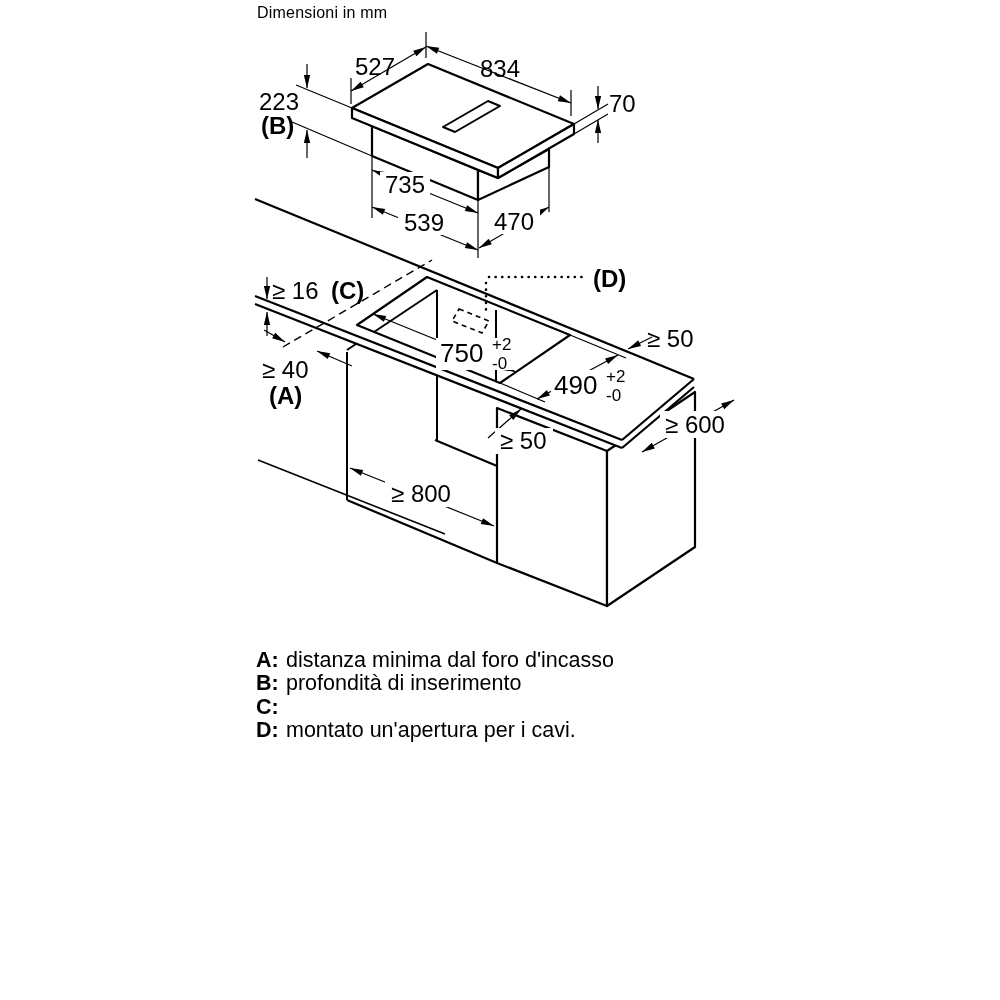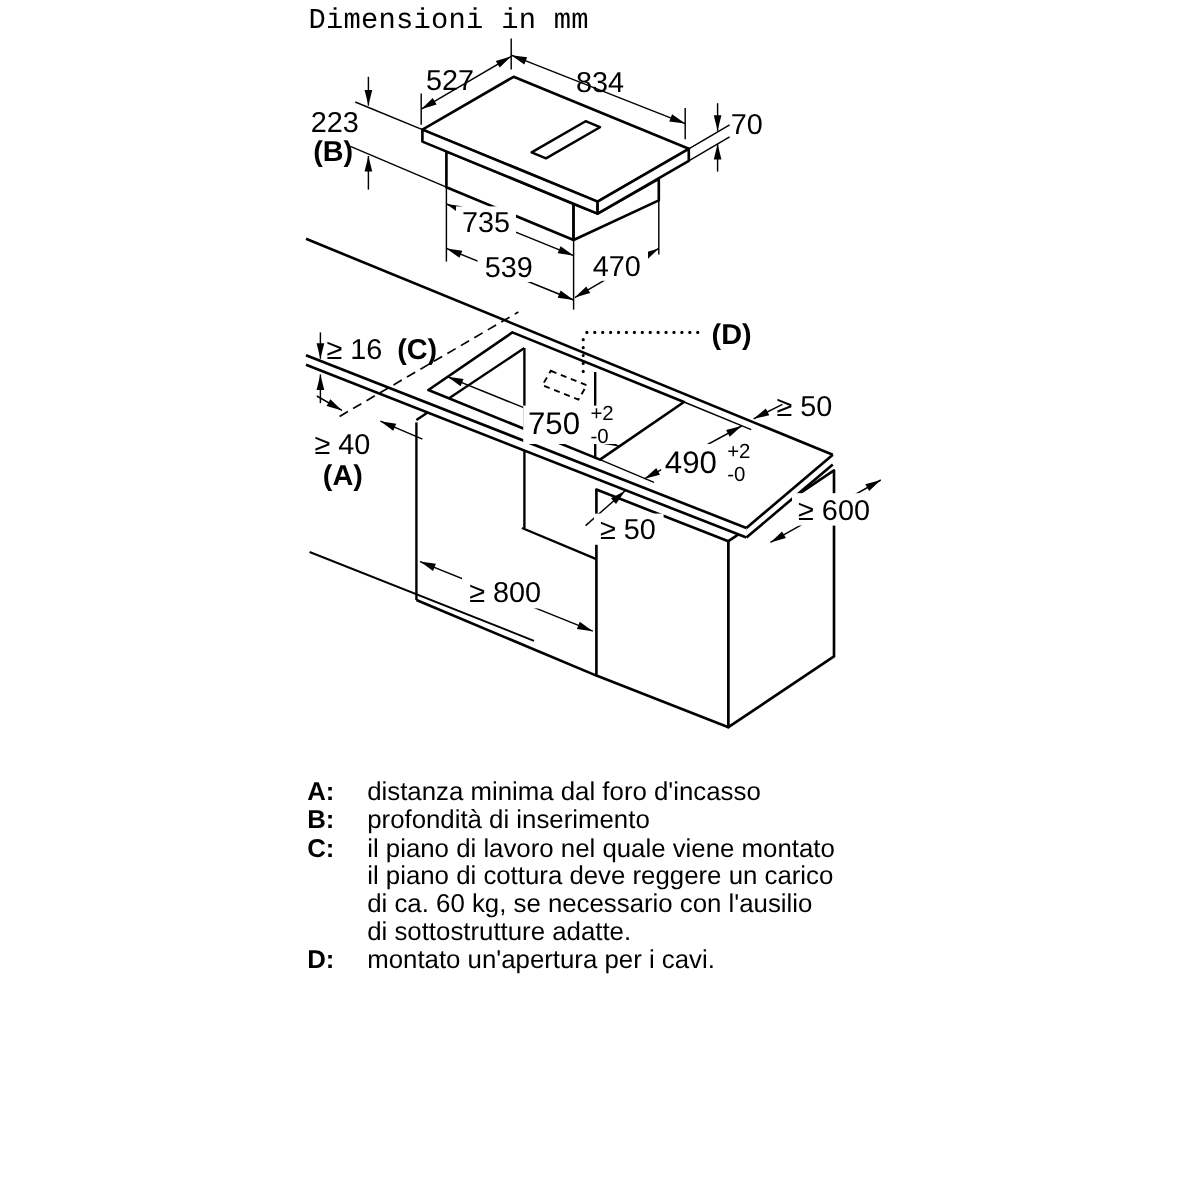--- a/index.html
+++ b/index.html
@@ -12,25 +12,25 @@
   svg text.b{font-weight:bold;}
   .ol{stroke:#000;stroke-width:2.2;fill:none;stroke-linejoin:round;}
   .olf{stroke:#000;stroke-width:2.2;fill:#ffffff;stroke-linejoin:round;}
   .in2{stroke:#000;stroke-width:2;fill:none;}
   .thin{stroke:#000;stroke-width:1.2;fill:none;}
   .dim{stroke:#000;stroke-width:1.2;fill:none;}
   .dash{stroke:#000;stroke-width:1.4;fill:none;stroke-dasharray:8 5;}
   .dashr{stroke:#000;stroke-width:1.6;fill:none;stroke-dasharray:5 4;}
   .dots{stroke:#000;stroke-width:2.6;fill:none;stroke-dasharray:0.1 6.5;stroke-linecap:round;}
   .wfill{fill:#ffffff;stroke:none;}
-  .title{position:absolute;left:257px;top:4px;font-size:24px;letter-spacing:0.2px;font-family:Liberation Mono, monospace;}
+  .title{position:absolute;left:257px;top:4px;font-size:16px;letter-spacing:0.2px;}
   .legend{position:absolute;left:256px;top:649px;width:480px;font-size:21.5px;line-height:23.3px;}
   .lrow{display:flex;}
   .lkey{width:30px;font-weight:bold;flex:0 0 30px;}
-  .ltext span{display:block;margin-left:20px;}
+  .ltext span{display:block;}
 </style>
 </head>
 <body>
 
 <div id="stage">
 
   <div class="title">Dimensioni in mm</div>
 
   <svg width="1000" height="1000" viewBox="0 0 1000 1000">
     <defs>
@@ -159,26 +159,20 @@
       </div>
     </div>
     <div class="lrow">
       <div class="lkey">B:</div>
       <div class="ltext">
         <span>profondità di inserimento</span>
       </div>
     </div>
     <div class="lrow">
       <div class="lkey">C:</div>
-      <div class="ltext">
-        <span>il piano di lavoro nel quale viene montato</span>
-        <span>il piano di cottura deve reggere un carico</span>
-        <span>di ca. 60 kg, se necessario con l'ausilio</span>
-        <span>di sottostrutture adatte.</span>
-      </div>
     </div>
     <div class="lrow">
       <div class="lkey">D:</div>
       <div class="ltext">
         <span>montato un'apertura per i cavi.</span>
       </div>
     </div>
   </div>
 
 </div>

